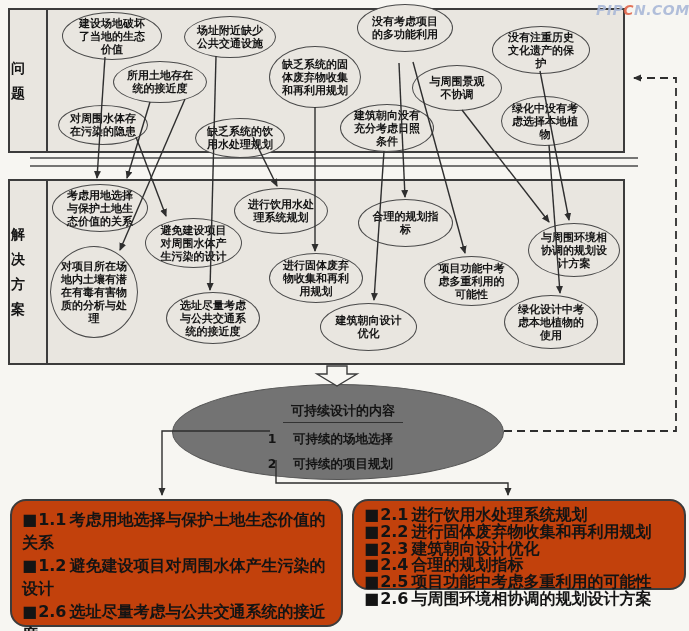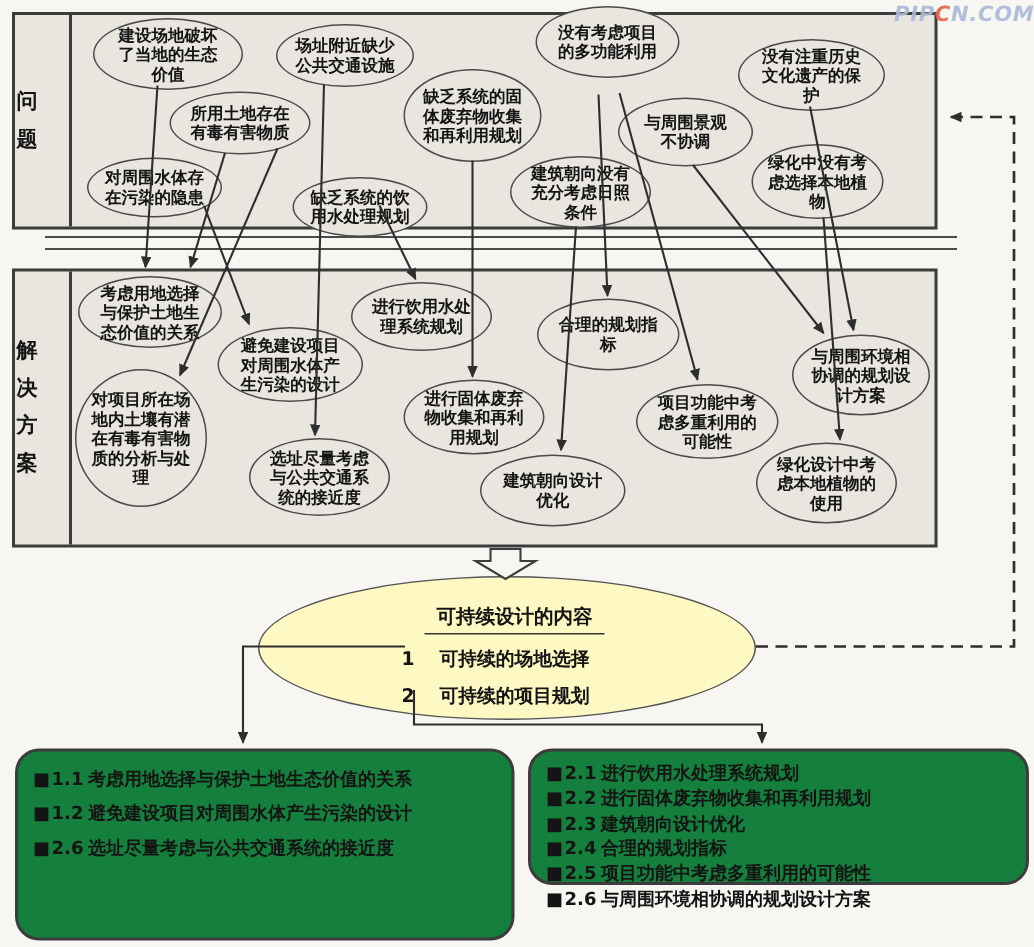--- a/index.html
+++ b/index.html
@@ -21,35 +21,35 @@
     text-align:center;word-break:break-all;
   }
   .ell{
     position:absolute;background:#e9e6e0;border:1.4px solid #4a4a4a;
     border-radius:50%;display:flex;align-items:center;justify-content:center;
     text-align:center;font-size:11px;font-weight:bold;line-height:13px;
     white-space:pre-line;z-index:2;box-sizing:border-box;padding:2px;
   }
   .center-ell{
     position:absolute;left:172px;top:384px;width:332px;height:96px;
-    background:#fef9c3;border:1.6px solid #555;border-radius:50%;
+    background:#737373;border:1.6px solid #555;border-radius:50%;
     z-index:2;box-sizing:border-box;
   }
   .ce-inner{position:absolute;left:92px;top:15px;width:200px;}
   .ce-title{
     display:inline-block;margin-left:18px;padding:0 8px 2px 8px;
     border-bottom:1.5px solid #333;font-size:13px;font-weight:bold;
   }
   .ce-row{display:flex;margin-top:8px;font-size:12.5px;font-weight:bold;}
   .ce-num{width:14px;text-align:center;flex:none;}
   .ce-text{margin-left:14px;}
   .sum-box{
-    position:absolute;background:#15803d;border:2px solid #3c3c3c;
+    position:absolute;background:#c2410c;border:2px solid #3c3c3c;
     border-radius:16px;z-index:2;box-sizing:border-box;
-    font-weight:bold;font-size:12px;
+    font-weight:bold;font-size:16px;
   }
   .sum-left{left:10px;top:499px;width:333px;height:128px;padding:7px 6px 0 10px;}
   .sum-right{left:352px;top:499px;width:334px;height:91px;padding:6px 6px 16px 10px;}
   .sum-left .sum-item{line-height:23px;}
   .sum-right .sum-item{line-height:16.8px;}
   .sum-item{white-space:pre-line;}
   .bullet{margin-right:1px;}
   .num{margin-right:3px;}
   #connector-layer{
     position:absolute;left:0;top:0;z-index:3;pointer-events:none;
@@ -79,21 +79,21 @@
     <div class="vlabel">解决方案</div>
   </div>
 </div>
 
 <div class="ell" style="left:62px;top:12px;width:100px;height:48px;"><span>建设场地破坏
 了当地的生态
 价值</span></div>
 <div class="ell" style="left:184px;top:16px;width:92px;height:42px;"><span>场址附近缺少
 公共交通设施</span></div>
 <div class="ell" style="left:113px;top:61px;width:94px;height:42px;"><span>所用土地存在
-有毒有害物质</span></div>
+统的接近度</span></div>
 <div class="ell" style="left:58px;top:105px;width:90px;height:40px;"><span>对周围水体存
 在污染的隐患</span></div>
 <div class="ell" style="left:195px;top:118px;width:90px;height:40px;"><span>缺乏系统的饮
 用水处理规划</span></div>
 <div class="ell" style="left:269px;top:46px;width:92px;height:62px;"><span>缺乏系统的固
 体废弃物收集
 和再利用规划</span></div>
 <div class="ell" style="left:357px;top:4px;width:96px;height:48px;"><span>没有考虑项目
 的多功能利用</span></div>
 <div class="ell" style="left:492px;top:26px;width:98px;height:48px;"><span>没有注重历史

